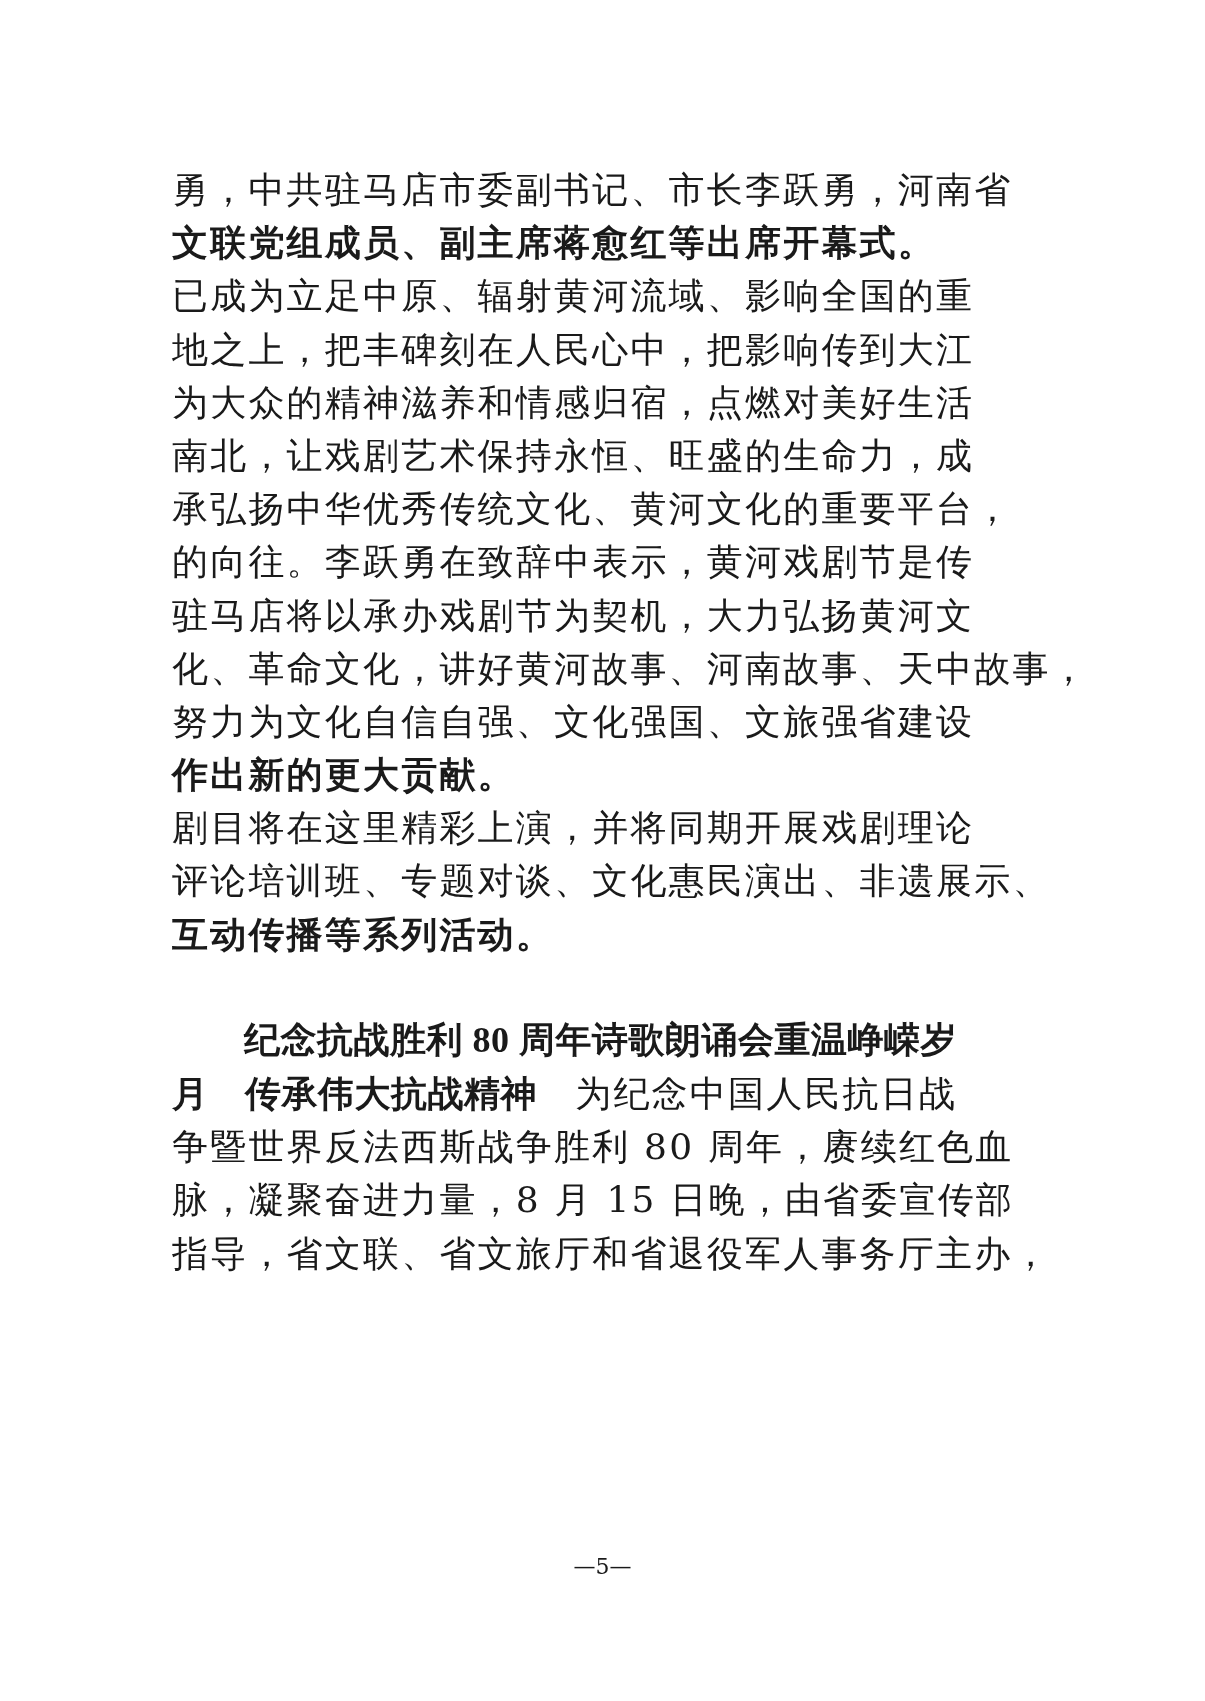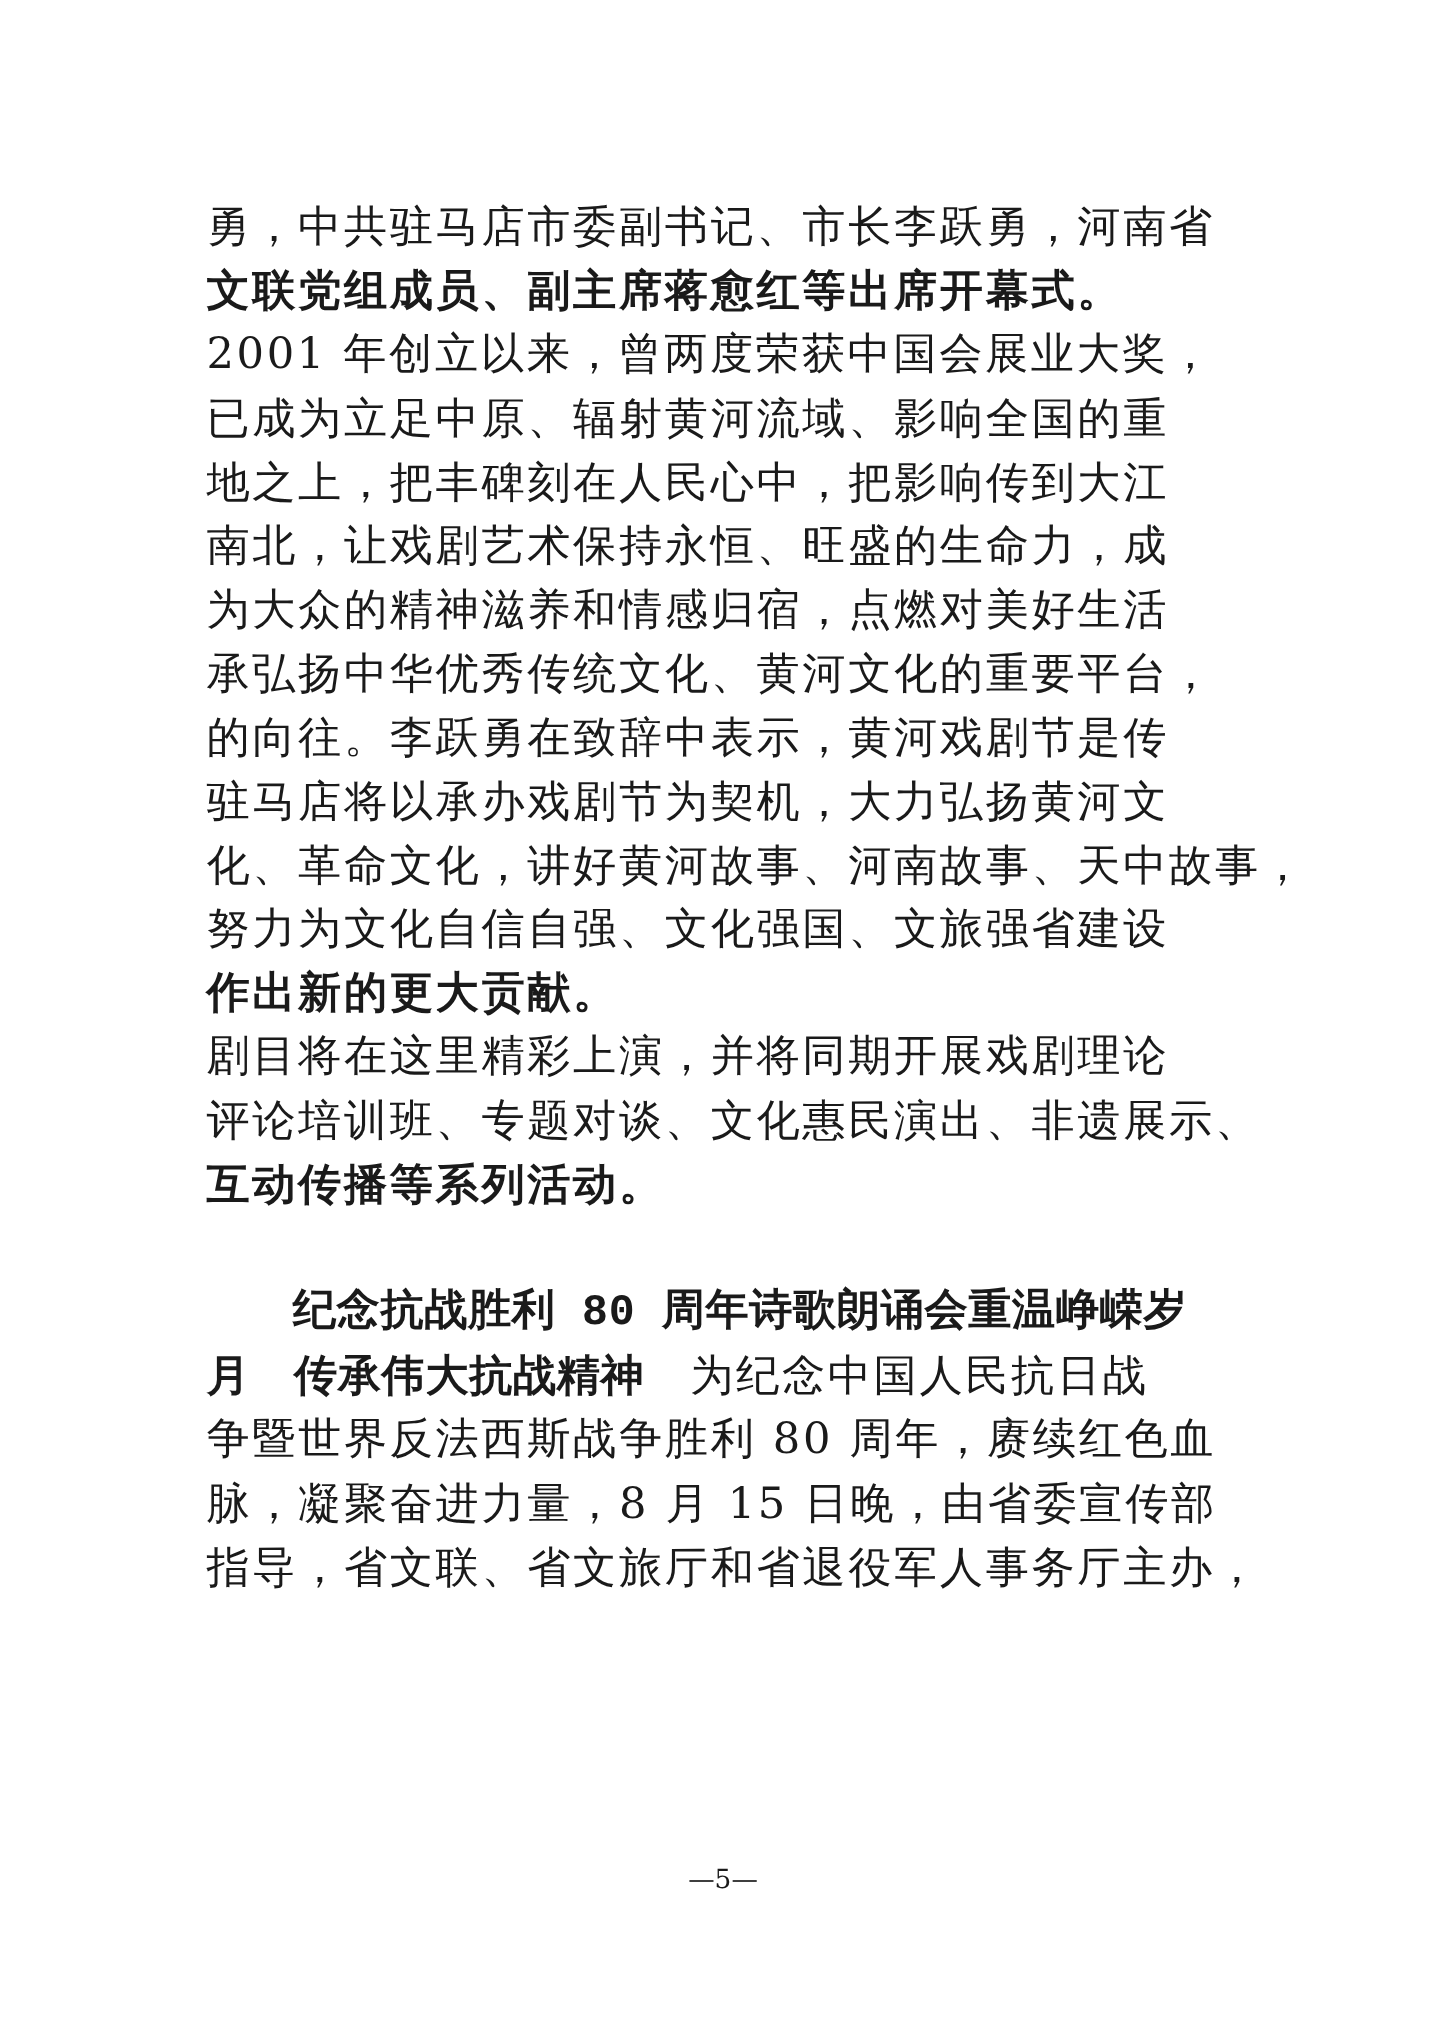--- a/index.html
+++ b/index.html
@@ -43,21 +43,21 @@
       font-weight: bold;
     }
     .line.indent {
       padding-left: 72px;
     }
     .gap {
       display: block;
       height: 53px;
     }
     .bold {
-      font-family: Liberation Mono, monospace;
+      font-family: Liberation Serif, serif;
       font-weight: bold;
       letter-spacing: 0.5px;
     }
     .page-number {
       position: absolute;
       left: 0;
       width: 1205px;
       top: 1552px;
       text-align: center;
       font-size: 22px;
@@ -67,25 +67,24 @@
   </style>
 </head>
 <body>
 
 <div class="page">
   <div class="body-text">
 
     <span class="line">勇，中共驻马店市委副书记、市长李跃勇，河南省</span>
     <span class="line last">文联党组成员、副主席蒋愈红等出席开幕式。</span>
 
-    <span class="line">2001 年创立以来，曾两度荣获中国会展业大奖，</span>
     <span class="line">已成为立足中原、辐射黄河流域、影响全国的重</span>
     <span class="line">地之上，把丰碑刻在人民心中，把影响传到大江</span>
+    <span class="line">为大众的精神滋养和情感归宿，点燃对美好生活</span>
     <span class="line">南北，让戏剧艺术保持永恒、旺盛的生命力，成</span>
-    <span class="line">为大众的精神滋养和情感归宿，点燃对美好生活</span>
     <span class="line">承弘扬中华优秀传统文化、黄河文化的重要平台，</span>
     <span class="line">的向往。李跃勇在致辞中表示，黄河戏剧节是传</span>
     <span class="line">驻马店将以承办戏剧节为契机，大力弘扬黄河文</span>
     <span class="line">化、革命文化，讲好黄河故事、河南故事、天中故事，</span>
     <span class="line">努力为文化自信自强、文化强国、文旅强省建设</span>
     <span class="line last">作出新的更大贡献。</span>
 
     <span class="line">剧目将在这里精彩上演，并将同期开展戏剧理论</span>
     <span class="line">评论培训班、专题对谈、文化惠民演出、非遗展示、</span>
     <span class="line last">互动传播等系列活动。</span>

